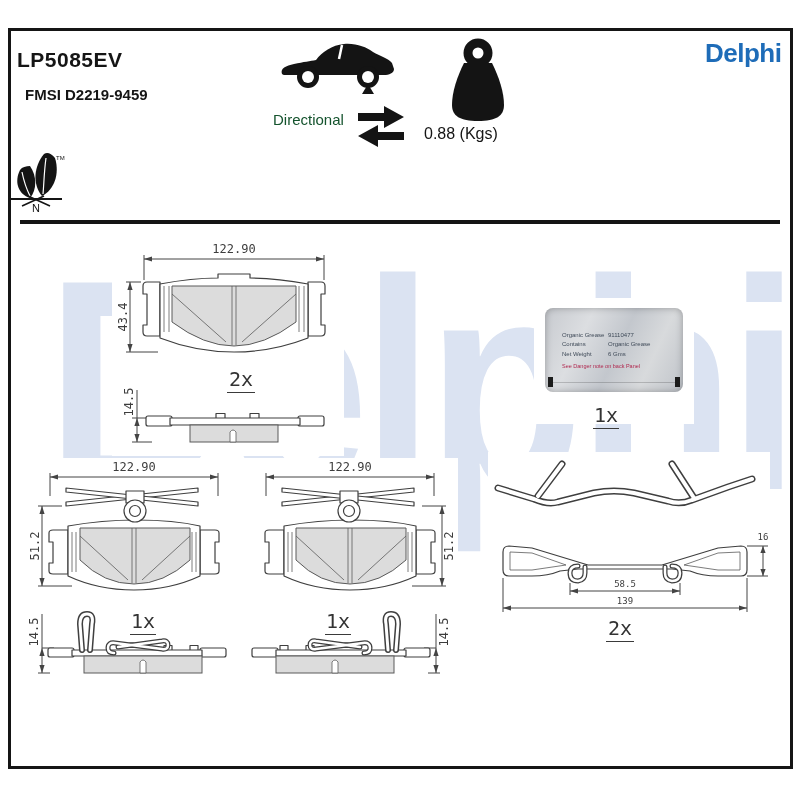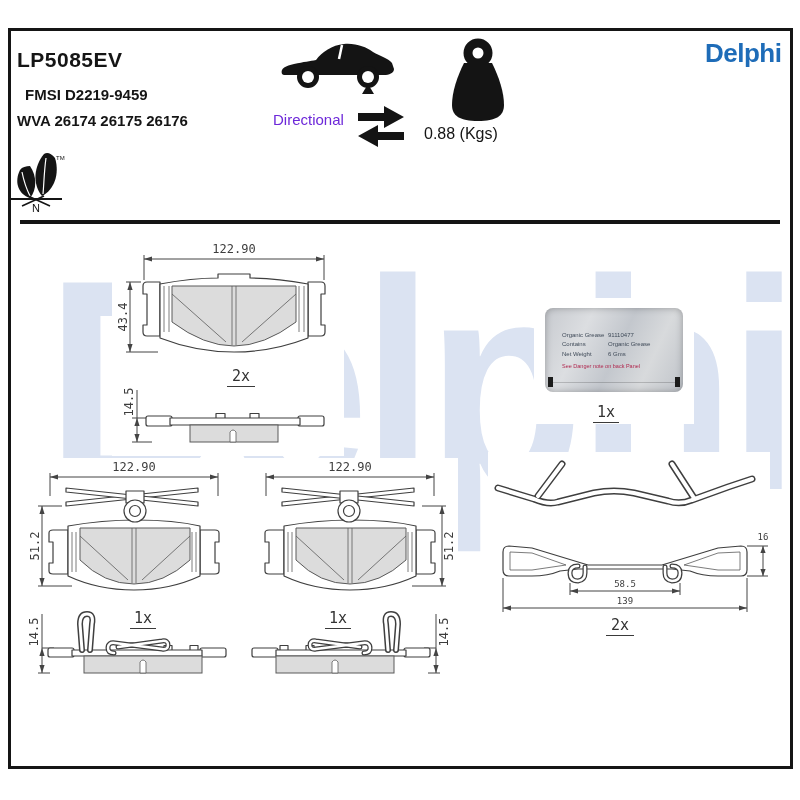--- a/index.html
+++ b/index.html
@@ -7,21 +7,21 @@
     position:relative; width:800px; height:800px; background:#fff;
     font-family:"Liberation Sans", sans-serif; color:#151515; overflow:hidden;
   }
   .abs { position:absolute; }
 
   
   #border-frame { left:8px; top:28px; width:779px; height:735px; border:3px solid #151515; z-index:2; pointer-events:none; }
   #part-number { left:17px; top:48px; font-size:21px; font-weight:bold; letter-spacing:0.5px; z-index:3; }
   #fmsi-line   { left:17px; top:86px;  font-size:15px; font-weight:bold; z-index:3;margin-left:8px; }
   #wva-line    { left:17px; top:112px; font-size:15px; font-weight:bold; z-index:3; }
-  #directional-label { left:273px; top:111px; font-size:15px; color:#6d28d9; z-index:3; }
+  #directional-label { left:273px; top:111px; font-size:15px; color:#14532d; z-index:3; }
   #weight-label { left:424px; top:125px; font-size:16px; font-weight:normal; z-index:3; }
   #brand-logo  { left:705px; top:38px; font-size:26px; font-weight:bold; letter-spacing:-0.5px; color:#1e6cb8; z-index:3; }
   #approval-line { left:67px; top:193px; font-size:17px; font-weight:bold; z-index:3; }
   #header-divider { left:20px; top:220px; width:760px; height:4px; background:#151515; z-index:3; }
 
   
   #brand-watermark {
     left:46px; top:250px; z-index:0;
     font-size:300px; line-height:0.9; font-weight:bold; color:#dbe3f2;
     letter-spacing:-8px; transform:scaleX(0.86); transform-origin:left top;
@@ -36,21 +36,21 @@
   .thin { stroke:#5a5a5a; stroke-width:0.8; fill:none; }
   .dline{ stroke:#444444; stroke-width:1; fill:none; }
   .arr  { fill:#444444; }
   .dtext{ font-family:"DejaVu Sans Mono", monospace; font-size:12px; fill:#3d3d3d; }
   .dtext-sm { font-family:"DejaVu Sans Mono", monospace; font-size:9px; fill:#3d3d3d; }
   .tube-b { stroke:#3f3f3f; fill:none; stroke-linecap:round; stroke-linejoin:round; }
   .tube-w { stroke:#ffffff; fill:none; stroke-linecap:round; stroke-linejoin:round; }
 
   .qty {
     position:absolute; z-index:4; text-align:center;
-    font-family:"DejaVu Sans Mono", monospace; font-size:15px; color:#333;
+    font-family:"DejaVu Sans Mono", monospace; font-size:20px; color:#333;
     border-bottom:1.5px solid #3a3a3a; padding-bottom:1px;
   }
 
   
   #sachet-panel { left:534px; top:298px; width:160px; height:126px; background:#fff; z-index:1; }
   #grease-sachet {
     position:absolute; left:11px; top:10px; width:138px; height:84px;
     background:linear-gradient(115deg,#c7cacf 0%,#dcdee1 28%,#c3c7cd 52%,#d8dadc 74%,#bfc3c9 100%);
     border-radius:8px; box-shadow:inset 0 0 7px rgba(0,0,0,0.28);
   }
@@ -69,21 +69,20 @@
 <body>
 
 <div id="page">
 
   <div id="brand-watermark" class="abs">Delphi</div>
 
   <div id="border-frame" class="abs"></div>
 
   <div id="part-number" class="abs">LP5085EV</div>
   <div id="fmsi-line" class="abs">FMSI D2219-9459</div>
-  <div id="wva-line" class="abs">WVA 26174 26175 26176</div>
   <div id="directional-label" class="abs">Directional</div>
   <div id="weight-label" class="abs">0.88 (Kgs)</div>
   <div id="brand-logo" class="abs">Delphi</div>
   <div id="header-divider" class="abs"></div>
 
   <svg class="hicon" style="left:276px;top:36px;" width="122" height="60" viewBox="0 0 122 60">
     <path d="M6,38 C4,32 10,30 18,28 C28,26 34,25 40,24 C46,16 56,9 68,8 C80,7 90,11 97,16 C104,20 112,22 116,27 L118,33 C118,37 113,39 108,39 L12,39 C8,39 7,39 6,38 Z" fill="#141414"></path>
     <line x1="66" y1="9" x2="63" y2="23" stroke="#ffffff" stroke-width="2.5"></line>
     <circle cx="32" cy="41" r="11" fill="#141414"></circle>
       <circle cx="32" cy="41" r="6" fill="#ffffff"></circle>

